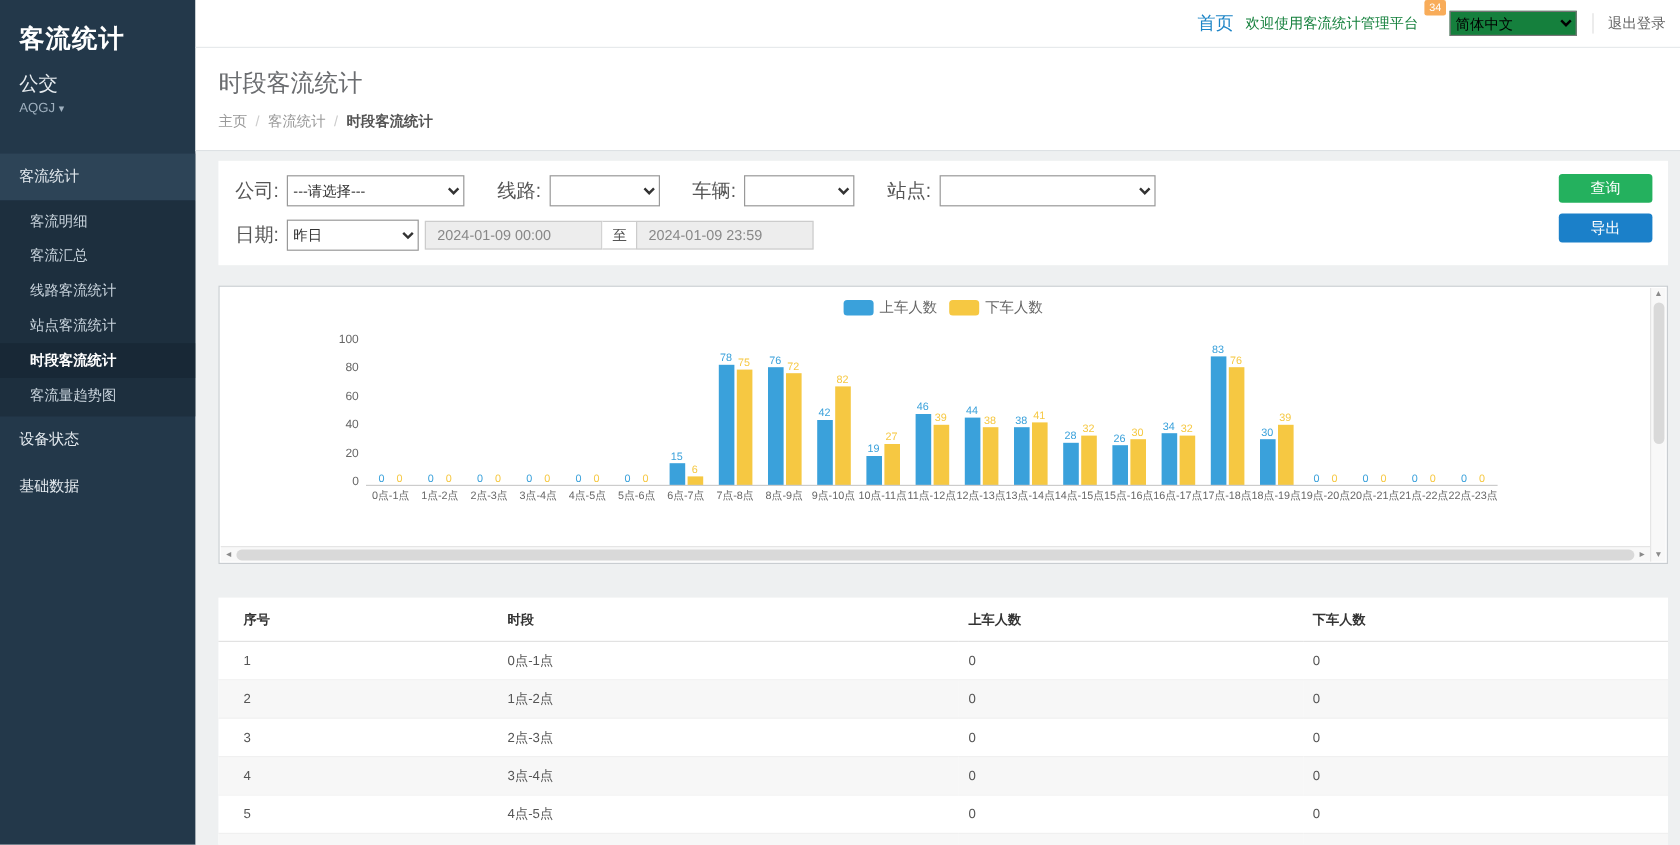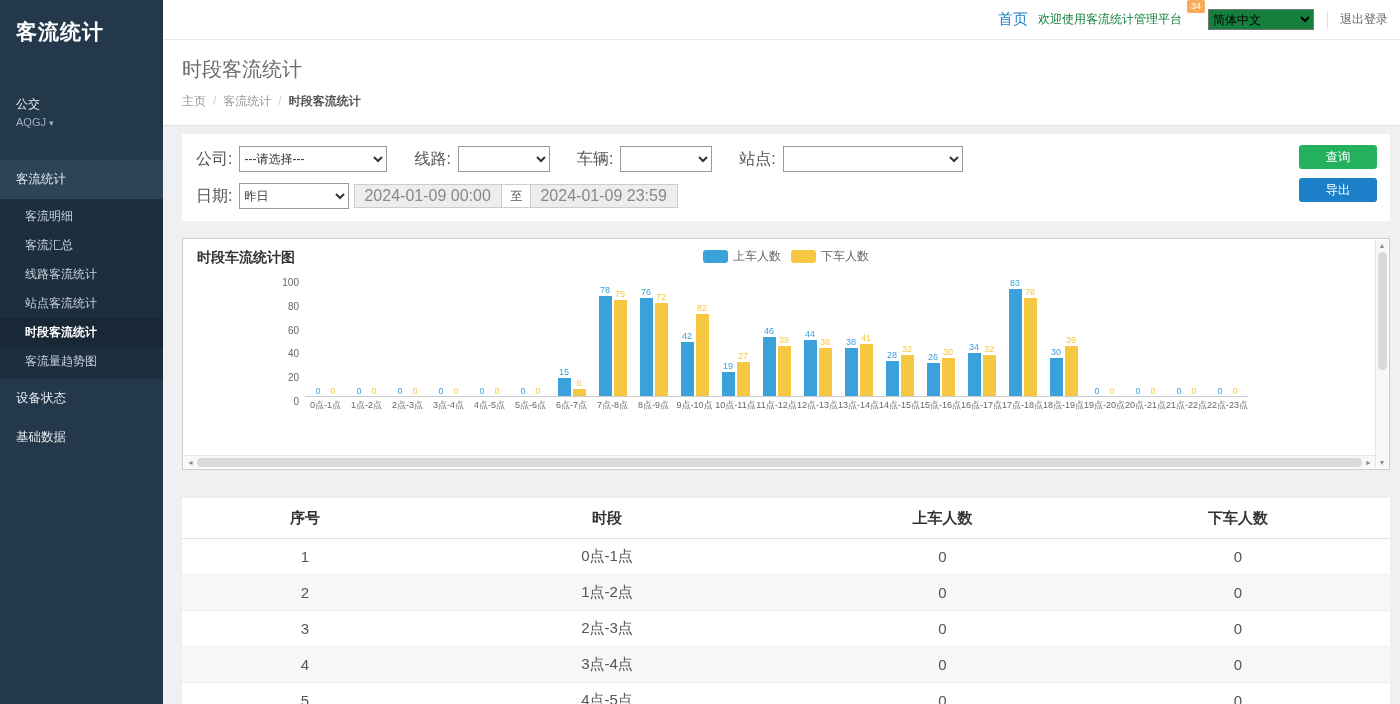--- a/index.html
+++ b/index.html
@@ -4,21 +4,21 @@
 <style>
   * { margin:0; padding:0; box-sizing:border-box; }
   html,body { width:1400px; height:704px; }
   body { font-family:"Liberation Sans","DejaVu Sans",sans-serif; background:#eef0f1; overflow:hidden; }
   .app { display:flex; width:1400px; height:704px; }
 
   
   .sidebar { width:163px; background:#23384a; color:#fff; flex-shrink:0; }
   .brand { font-size:21px; font-weight:bold; padding:18px 16px 12px; letter-spacing:1px; }
   .org { padding:2px 16px 12px; }
-  .org-type { font-size:12px; color:#e8edf1; margin-bottom:3px;margin-top:36px; }
+  .org-type { font-size:16px; color:#e8edf1; margin-bottom:3px; }
   .org-code { font-size:11px; color:#9fb0bf; cursor:pointer; }
   .caret { margin-left:3px; font-size:9px; color:#9fb0bf; }
   .menu { margin-top:20px; }
   .menu-section { padding:11px 16px; font-size:12.5px; color:#e4eaef; cursor:pointer; }
   .menu-section.open { background:#2d4457; }
   .submenu { background:#1d2f3e; padding:3px 0; }
   .submenu-item { padding:6px 16px 6px 25px; font-size:12px; color:#c9d4dd; cursor:pointer; }
   .submenu-item.active { color:#fff; font-weight:bold; background:#182836; }
 
   
@@ -47,37 +47,37 @@
   
   .filter-card { position:relative; padding:12px 14px; margin-bottom:17px; }
   .filter-row { display:flex; align-items:center; }
   .filter-row + .filter-row { margin-top:11px; }
   .fgroup { display:flex; align-items:center; margin-right:27px; }
   .flabel { font-size:16px; color:#555; margin-right:7px; white-space:nowrap; }
   .fselect { height:26px; font-size:12px; border:1px solid #999; background:#fff; color:#333;
              font-family:inherit; cursor:pointer; }
   .w148 { width:148px; } .w92 { width:92px; } .w180 { width:180px; } .w110 { width:110px; }
   .dinput { height:24px; width:148px; background:#ededed; border:1px solid #ccc; color:#888;
-            font-size:16px; padding:0 9px; font-family:inherit; }
+            font-size:12px; padding:0 9px; font-family:inherit; }
   .to-box { height:24px; line-height:22px; padding:0 8px; border-top:1px solid #ccc; border-bottom:1px solid #ccc;
             font-size:12px; color:#555; background:#fff; }
   .filter-buttons { position:absolute; right:13px; top:11px; display:flex; flex-direction:column; gap:9px; }
   .btn { width:78px; height:24px; border:none; border-radius:3px; color:#fff; font-size:12.5px;
          cursor:pointer; font-family:Liberation Mono, monospace; }
   .btn-query { background:#24b15e; }
   .btn-export { background:#1b80c9; }
 
   
   .chart-card { position:relative; border:1px solid #c9cdd1; height:232px; margin-bottom:28px; padding:10px 14px; }
   .chart-title { font-size:14px; font-weight:bold; color:#333; }
   .legend { position:absolute; top:9px; left:50%; transform:translateX(-50%); display:flex;
             align-items:center; gap:10px; font-size:12px; color:#666; }
   .litem { display:flex; align-items:center; cursor:pointer; }
   .sw { width:25px; height:13px; border-radius:3px; display:inline-block; margin-right:5px; }
-  .chart-area { display:flex; align-items:flex-end; margin-left:80px; }
+  .chart-area { display:flex; align-items:center; margin-top:26px; margin-left:80px; }
   .y-axis { width:28px; display:flex; flex-direction:column; justify-content:space-between; align-items:flex-end;
             height:130px; font-size:10px; color:#666; padding-right:6px; transform:translateY(-5px); }
   .plot { display:flex; align-items:flex-end; height:145px; position:relative; }
   .axis-line { position:absolute; left:0; right:0; bottom:15px; height:1px; background:#ccc; }
   .cgroup { width:41px; display:flex; flex-direction:column; align-items:center; }
   .bars { display:flex; align-items:flex-end; gap:2px; height:130px; }
   .bar-col { display:flex; flex-direction:column; justify-content:flex-end; align-items:center; }
   .bar-val { font-size:9px; line-height:10px; margin-bottom:1px; }
   .bar { width:13px; }
   .xlabel { font-size:9px; color:#666; height:15px; line-height:16px; white-space:nowrap; }
@@ -88,21 +88,21 @@
   .vscroll .down { margin-top:auto; }
   .hscroll { position:absolute; left:1px; right:14px; bottom:1px; height:13px; background:#f8f8f8;
              border-top:1px solid #e5e5e5; display:flex; align-items:center; font-size:7px;
              color:#8a8a8a; padding:0 3px; }
   .thumb-h { height:9px; background:#d9d9d9; border-radius:5px; flex:1; margin:0 3px; }
   .arr { cursor:pointer; }
 
   
   .table-card { padding-bottom:4px; }
   table { width:100%; border-collapse:collapse; table-layout:fixed; }
-  th,td { text-align:center; font-size:15px; padding:8px 8px; overflow:hidden; white-space:nowrap; }
+  th,td { text-align:left; font-size:11px; padding:8px 8px; overflow:hidden; white-space:nowrap; }
   th { color:#333; font-weight:bold; border-bottom:1px solid #e2e2e2; padding-top:11px; padding-bottom:10px; }
   td { color:#555; border-bottom:1px solid #f0f0f0; }
   th:first-child, td:first-child { padding-left:21px; }
   tbody tr:nth-child(even) { background:#f7f7f7; }
 </style>
 </head>
 <body>
 
 <div class="app">
 
@@ -181,21 +181,20 @@
           <span class="to-box">至</span>
           <input class="dinput" value="2024-01-09 23:59" style="">
         </div>
         <div class="filter-buttons">
           <button class="btn btn-query">查询</button>
           <button class="btn btn-export">导出</button>
         </div>
       </section>
 
       <section class="card chart-card">
-        <div class="chart-title">时段车流统计图</div>
         <div class="legend">
             <span class="litem">
               <span class="sw" style="background: rgb(58, 161, 219);"></span>
               <span>上车人数</span>
             </span>
             <span class="litem">
               <span class="sw" style="background: rgb(246, 200, 66);"></span>
               <span>下车人数</span>
             </span>
           </div>

